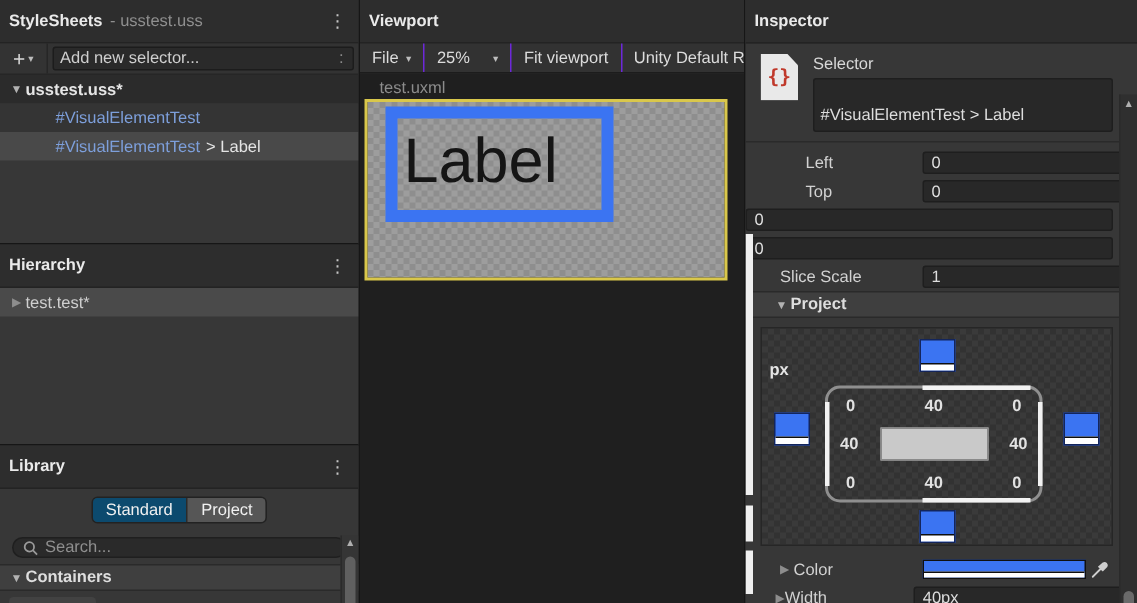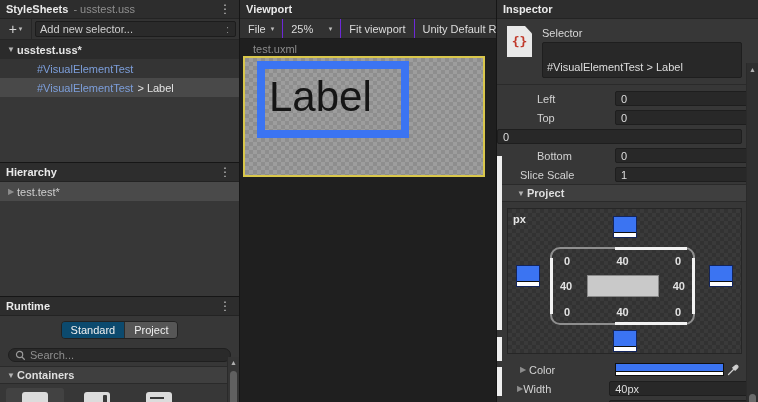--- a/index.html
+++ b/index.html
@@ -4,21 +4,21 @@
 <style>
   * { box-sizing: border-box; margin: 0; padding: 0; }
   html,body { width:758px; height:402px; overflow:hidden; }
   body {
     font-family: "Liberation Sans", sans-serif;
     font-size: 11px; color:#d4d4d4; background:#373737;
   }
   .app { display:flex; width:758px; height:402px; }
 
   
-  .panel-header { height:19px; background:#2d2d2d; border-bottom:1px solid #232323;
+  .panel-header { height:29px; background:#2d2d2d; border-bottom:1px solid #232323;
     display:flex; align-items:center; padding:0 6px; flex:0 0 auto; }
   .panel-title { font-weight:bold; color:#eaeaea; }
   .panel-sub { color:#8f8f8f; margin-left:5px; }
   .kebab { margin-left:auto; color:#c4c4c4; font-size:12px; line-height:10px; padding:0 2px; cursor:pointer; }
   .fold { color:#b2b2b2; font-size:8px; width:12px; display:inline-block; text-align:center; }
   .fold.closed { color:#8d8d8d; }
 
   
   .col-left { width:240px; flex:0 0 240px; display:flex; flex-direction:column;
     background:#373737; border-right:1px solid #161616; }
@@ -114,21 +114,21 @@
     border:1px solid #1e1e1e; border-radius:2px; padding:17px 4px; color:#dedede; }
   .insp-sep { border-top:1px solid #2a2a2a; }
   .irows { padding-top:4px; }
   .irow { height:19px; display:flex; align-items:center; padding-right:16px; }
   .irow .lbl { flex:0 0 118px; padding-left:40px; color:#d2d2d2; }
   .irow .lbl-wide { padding-left:23px; }
   .ifield { flex:1; height:15px; background:#282828; border:1px solid #1e1e1e; border-radius:2px;
     color:#dedede; padding:0 5px; font-size:11px; outline:none; font-family:"Liberation Sans",sans-serif; }
 
   .border-widget { margin:6px 16px 6px 10px; height:146px; border:1px solid #262626; position:relative; }
-  .bw-unit { position:absolute; left:5px; top:4px; color:#e6e6e6; font-weight:bold; }
+  .bw-unit { position:absolute; left:5px; top:22px; color:#e6e6e6; font-weight:bold; }
   .bw-rect { position:absolute; left:42px; right:46px; top:38px; bottom:28px;
     border:2px solid #8f8f8f; border-radius:10px; }
   .bw-edge { position:absolute; background:#f2f2f2; }
   .bw-edge-top    { top:-2px; left:45%; right:6px; height:3px; }
   .bw-edge-bottom { bottom:-2px; left:45%; right:6px; height:3px; }
   .bw-edge-left   { left:-2px; top:9px; bottom:9px; width:3px; }
   .bw-edge-right  { right:-2px; top:9px; bottom:9px; width:3px; }
   .bw-num { position:absolute; color:#e2e2e2; font-weight:bold; }
   .bw-center { position:absolute; left:50%; top:50%; transform:translate(-50%,-50%);
     width:72px; height:22px; background:#c9c9c9; border:1px solid #8a8a8a; }
@@ -206,21 +206,21 @@
         <span class="kebab">⋮</span>
       </div>
       <div class="hrow">
         <span class="fold closed">▶</span>
         <span>test.test*</span>
       </div>
     </div>
 
     <div class="sec sec-library">
       <div class="panel-header">
-        <span class="panel-title">Runtime</span>
+        <span class="panel-title">Library</span>
         <span class="kebab">⋮</span>
       </div>
       <div class="lib-tabs">
         <div class="tabset">
           <div class="tab tab-active">Standard</div>
           <div class="tab">Project</div>
         </div>
       </div>
       <div class="lib-search">
         <svg width="11" height="11" viewBox="0 0 12 12">
@@ -304,21 +304,20 @@
       <div class="irow">
         <span class="lbl">Top</span>
         <input class="ifield" value="0" style="">
 
       </div>
       <div class="irow">
         <input class="ifield" value="0" style="">
 
       </div>
       <div class="irow">
-        <span class="lbl">Bottom</span>
         <input class="ifield" value="0" style="">
 
       </div>
       <div class="irow">
         <span class="lbl lbl-wide">Slice Scale</span>
         <input class="ifield" value="1" style="">
 
       </div>
     </div>
 

